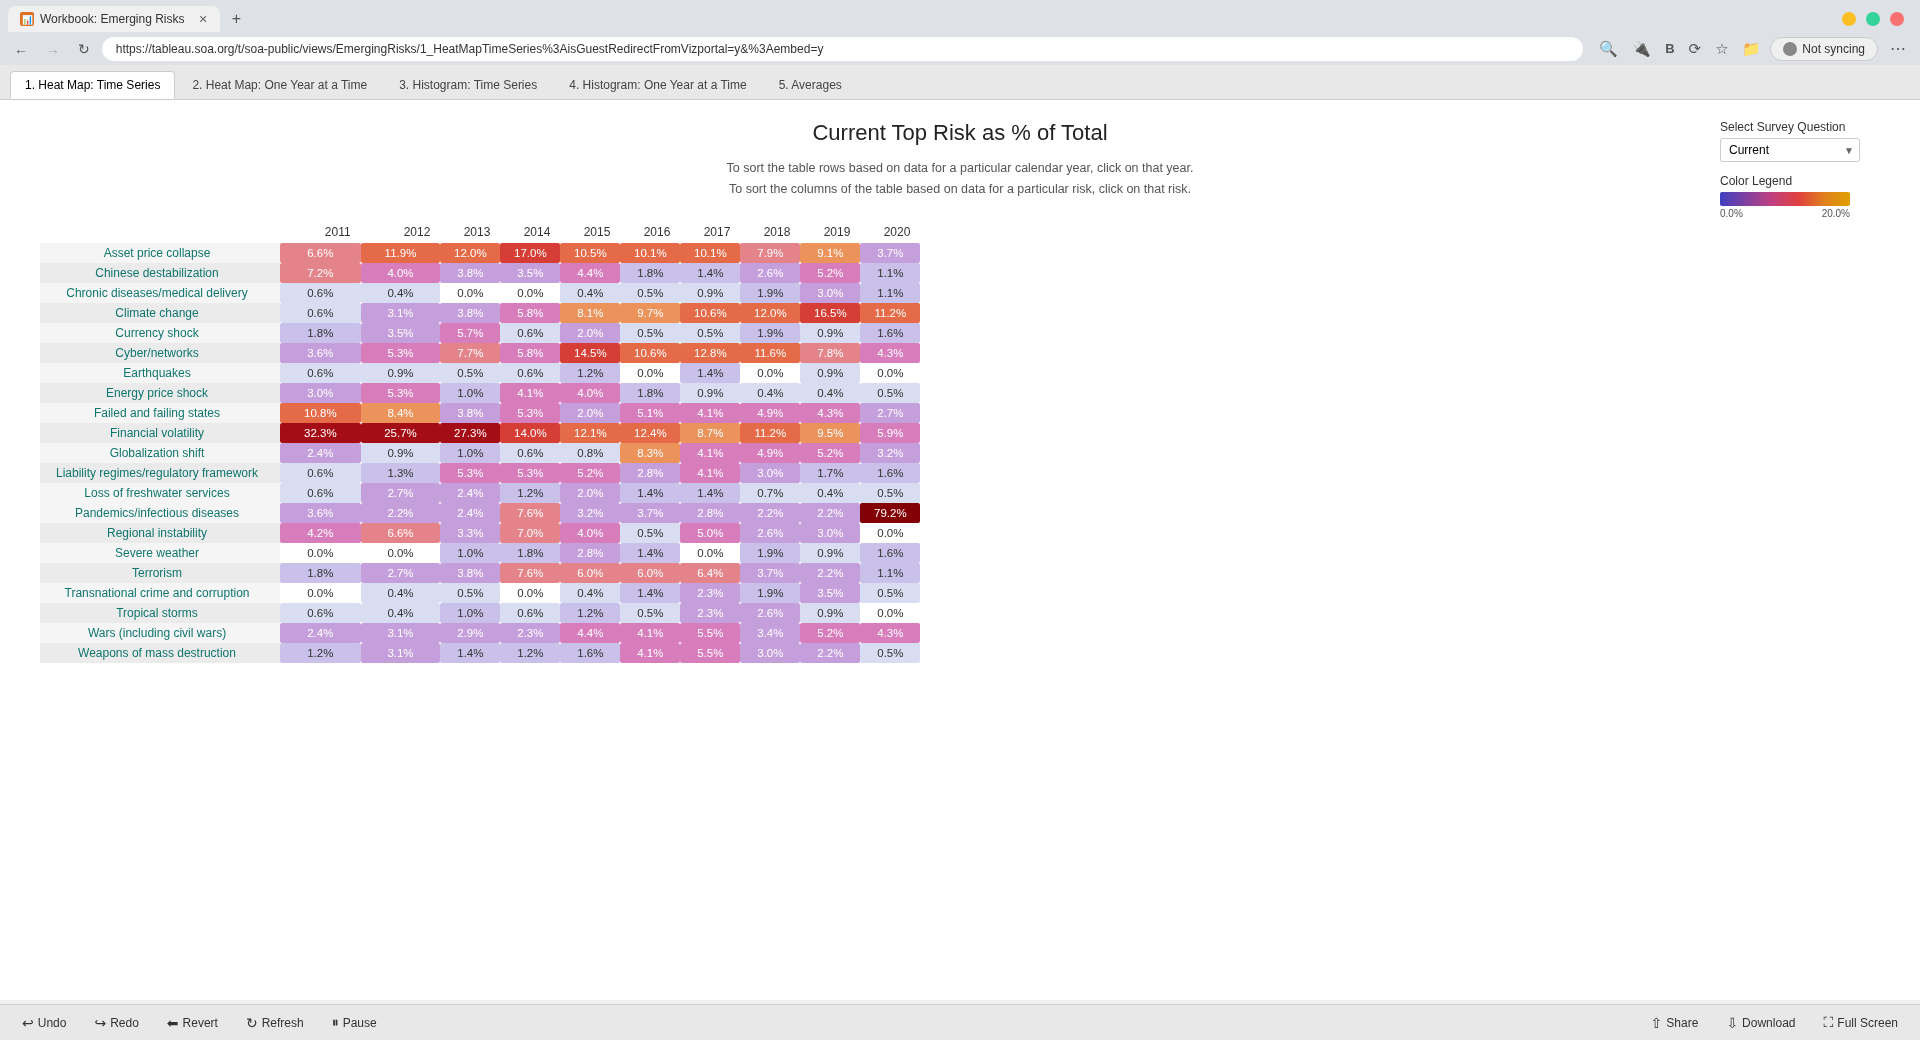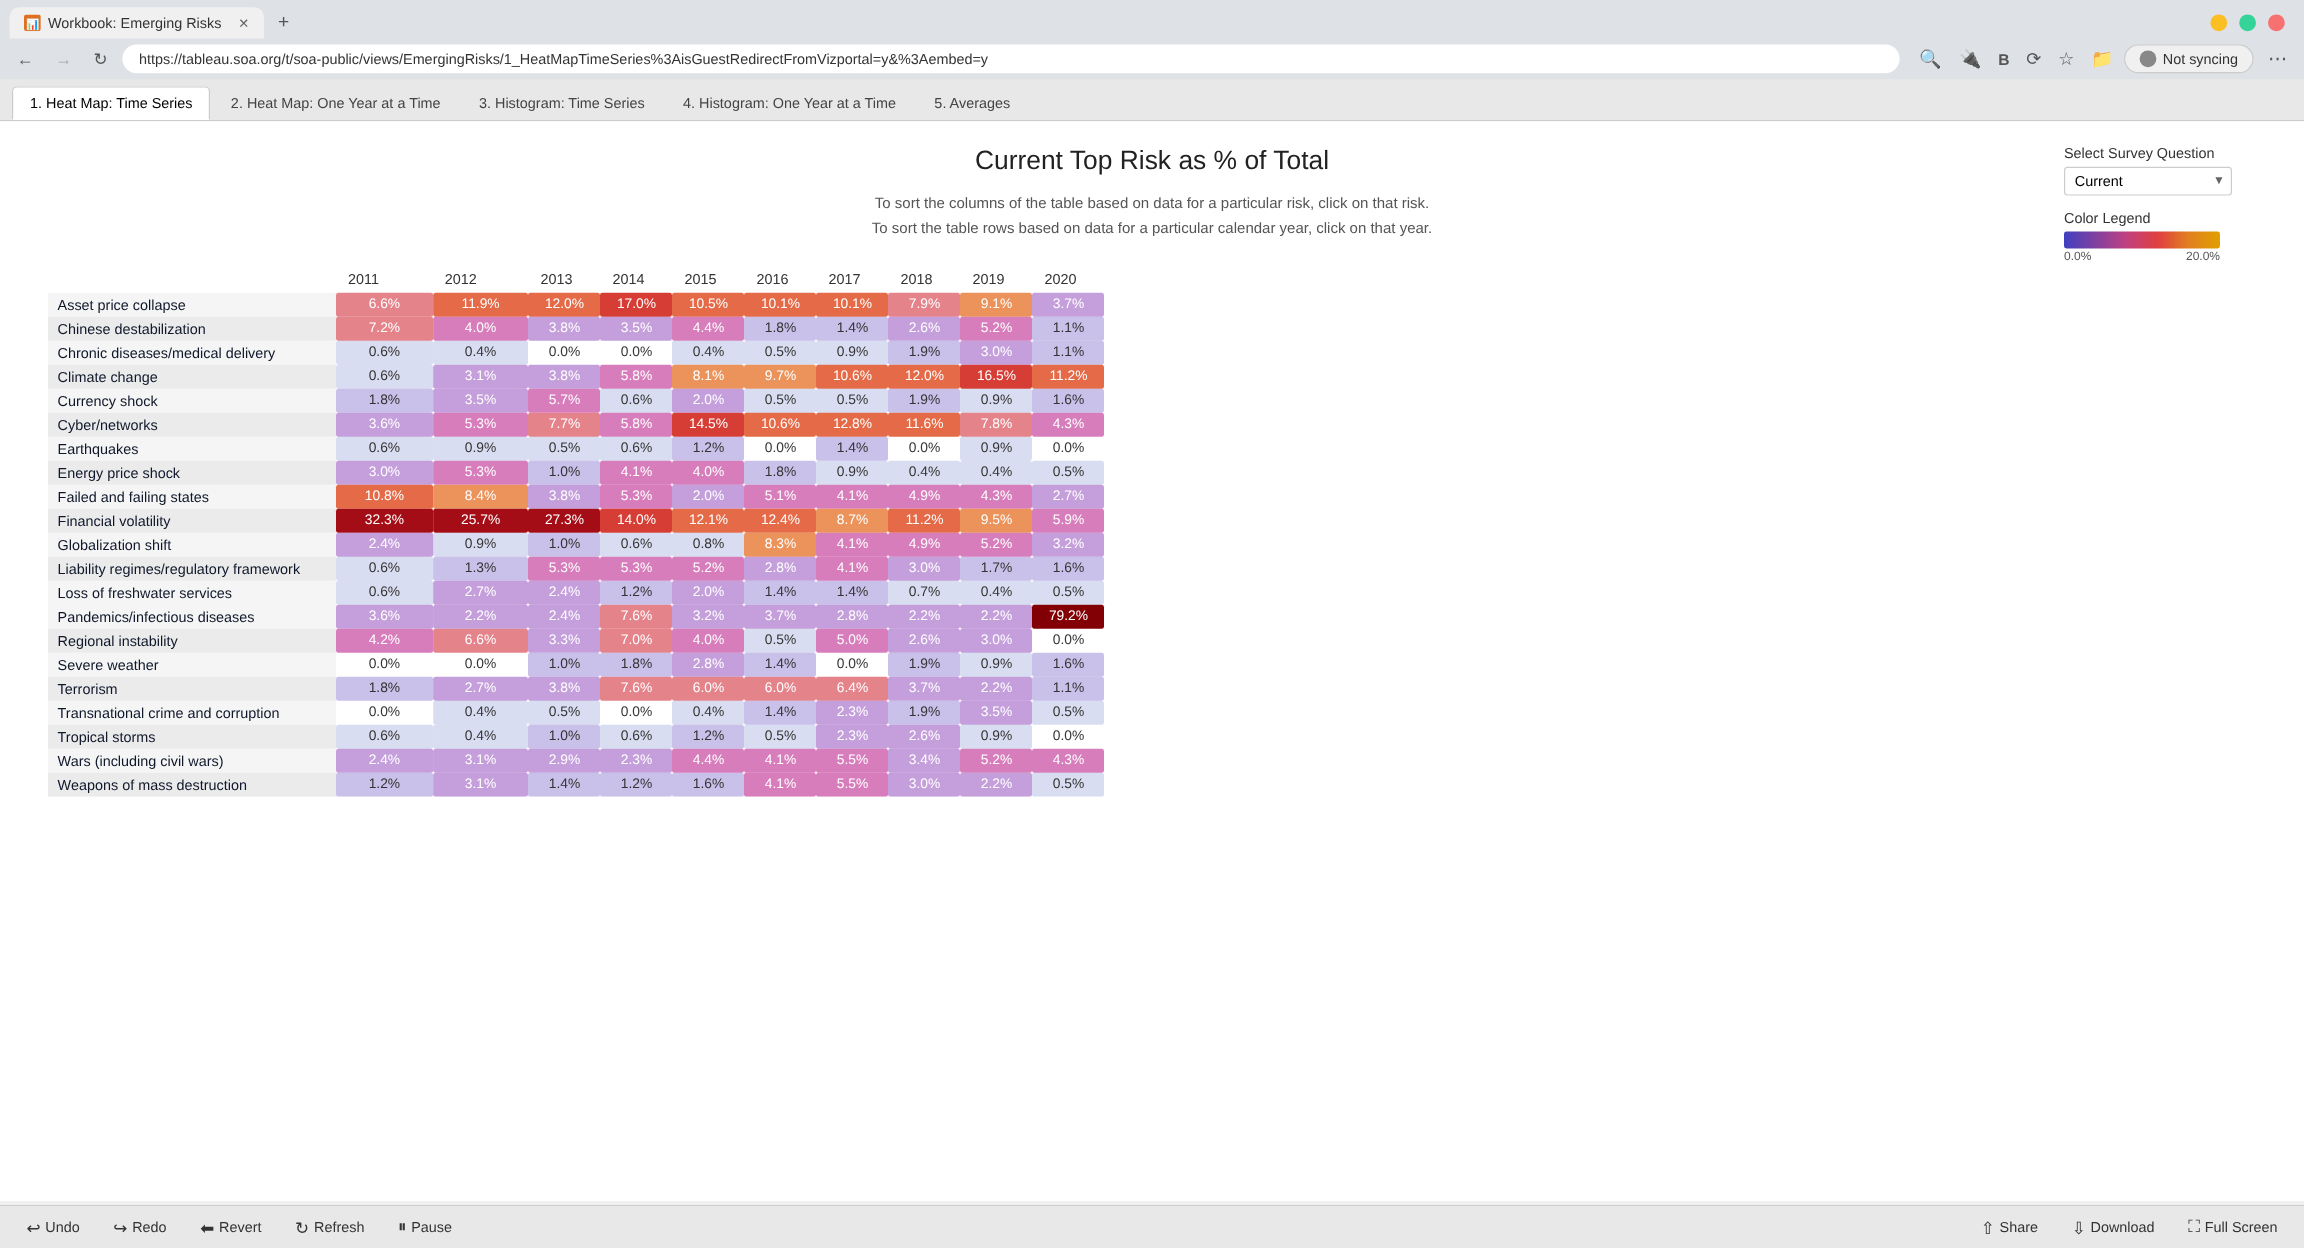--- a/index.html
+++ b/index.html
@@ -40,23 +40,23 @@
     .select-wrapper { position: relative; display: inline-block; }
     .select-arrow { position: absolute; right: 6px; top: 50%; transform: translateY(-50%); pointer-events: none; color: #666; font-size: 10px; }
     .color-legend-section { margin-top: 12px; }
     .color-legend-label { font-size: 12px; color: #333; margin-bottom: 4px; }
     .color-legend-bar { width: 130px; height: 14px; background: linear-gradient(to right, #4040c0, #8040a0, #c04080, #e04040, #e08020, #e0a000); border-radius: 2px; }
     .color-legend-values { display: flex; justify-content: space-between; font-size: 10px; color: #555; margin-top: 2px; width: 130px; }
 
     
     .heatmap-container { overflow-x: auto; }
     .heatmap-table { border-collapse: collapse; font-size: 12px; }
-    .heatmap-table th { padding: 4px 10px; font-weight: 500; color: #333; text-align: left; font-size: 12px; }
+    .heatmap-table th { padding: 4px 10px; font-weight: 500; color: #333; text-align: right; font-size: 12px; }
     .heatmap-table td { padding: 3px 8px; text-align: center; font-size: 11.5px; color: #333; white-space: nowrap; }
-    .heatmap-table td.row-label { text-align: left; padding-right: 14px; color: #0f172a; font-size: 12px; min-width: 240px; background: transparent; }
+    .heatmap-table td.row-label { text-align: center; padding-right: 14px; color: #0f766e; font-size: 12px; min-width: 240px; background: transparent; }
     .heatmap-table tr:nth-child(odd) .row-label { background: #f5f5f5; }
     .heatmap-table tr:nth-child(even) .row-label { background: #ebebeb; }
     .heatmap-table tr:nth-child(odd) td:not(.row-label) { background-color: rgba(240,240,240,0.3); }
 
     
     .bottom-toolbar { position: fixed; bottom: 0; left: 0; right: 0; background: #e8e8e8; border-top: 1px solid #ccc; display: flex; align-items: center; padding: 6px 16px; gap: 16px; z-index: 100; }
     .bottom-btn { background: none; border: none; font-size: 12px; color: #333; cursor: pointer; display: flex; align-items: center; gap: 4px; padding: 3px 6px; border-radius: 3px; }
     .bottom-btn-icon { font-size: 14px; }
     .bottom-right { margin-left: auto; display: flex; align-items: center; gap: 16px; }
   </style>
@@ -141,22 +141,22 @@
       <div class="color-legend-bar"></div>
       <div class="color-legend-values">
         <span>0.0%</span>
         <span>20.0%</span>
       </div>
     </div>
   </div>
 
   <h1 class="page-title">Current Top Risk as % of Total</h1>
   <div class="instructions">
+    <div>To sort the table rows based on data for a particular calendar year, click on that year.</div>
     <div>To sort the columns of the table based on data for a particular risk, click on that risk.</div>
-    <div>To sort the table rows based on data for a particular calendar year, click on that year.</div>
   </div>
 
   <div class="heatmap-container">
     <table class="heatmap-table" id="heatmap-table">
       <thead>
         <tr>
           <th style="text-align:left;min-width:240px;"></th>
           <th>2011</th>
           <th>2012</th>
           <th>2013</th>

